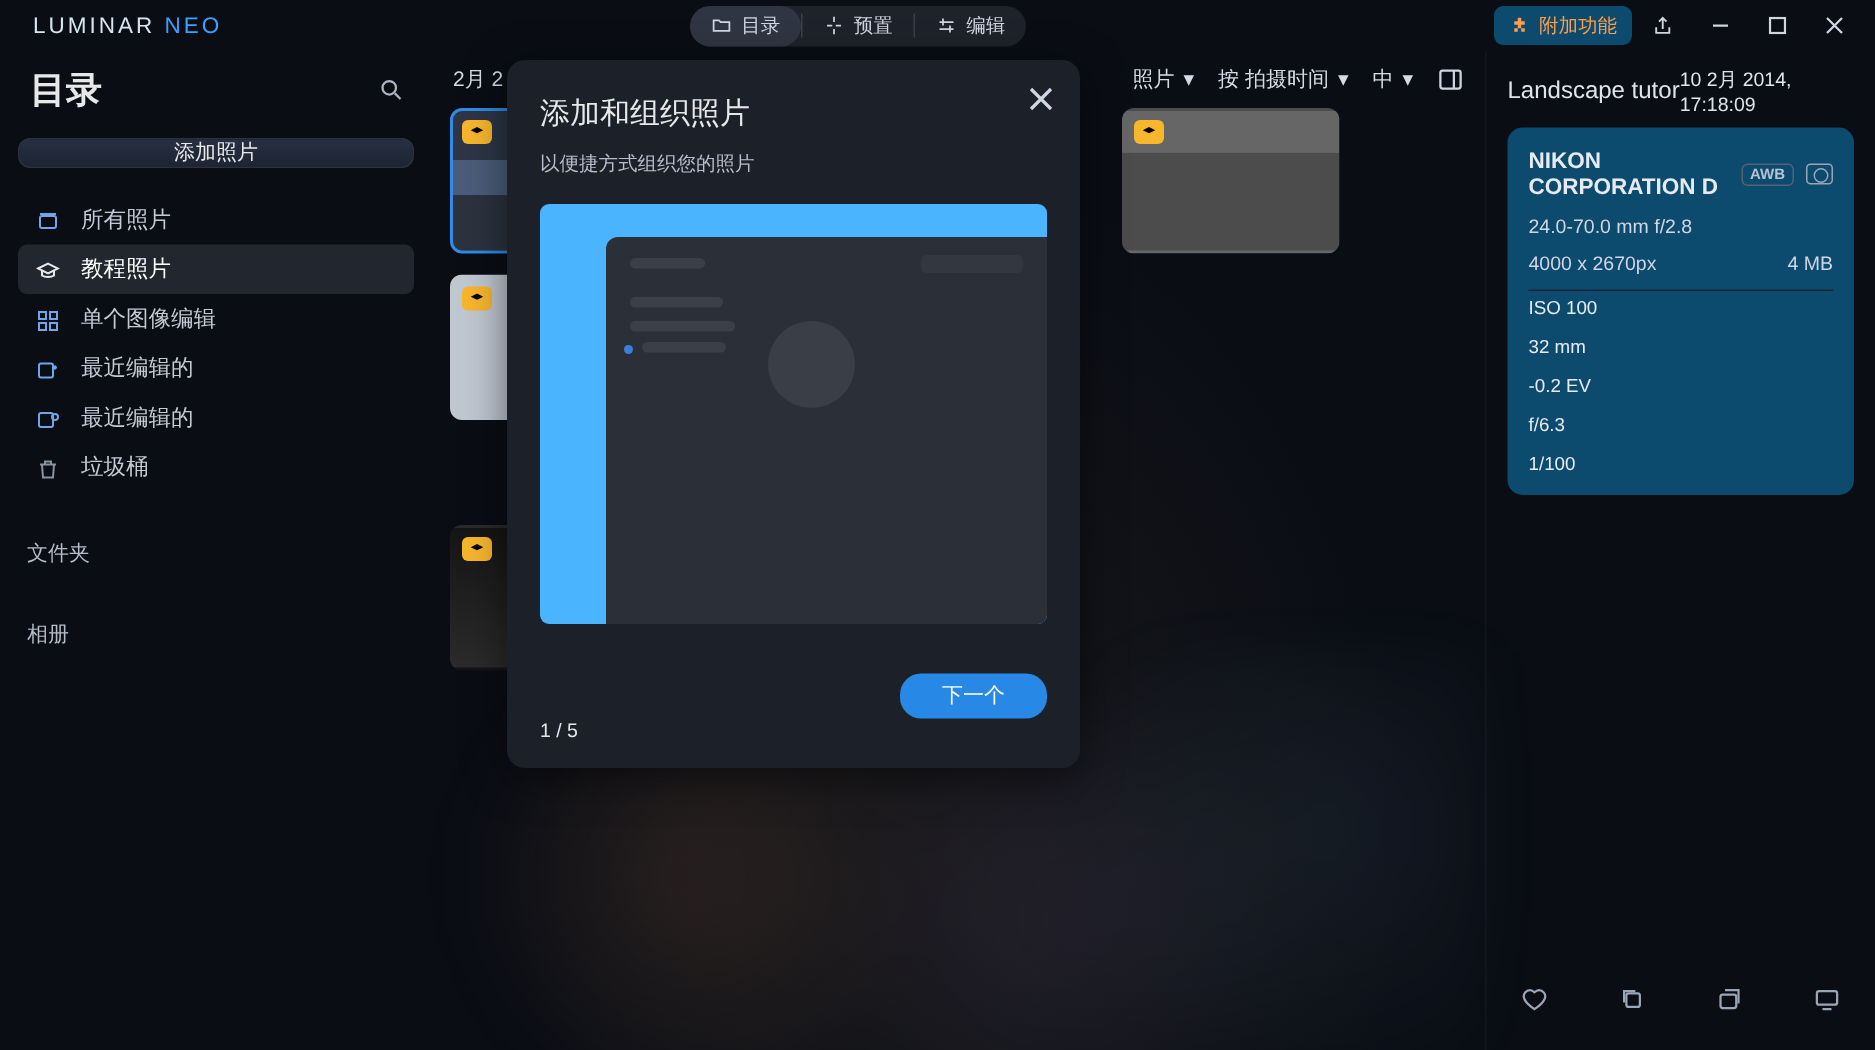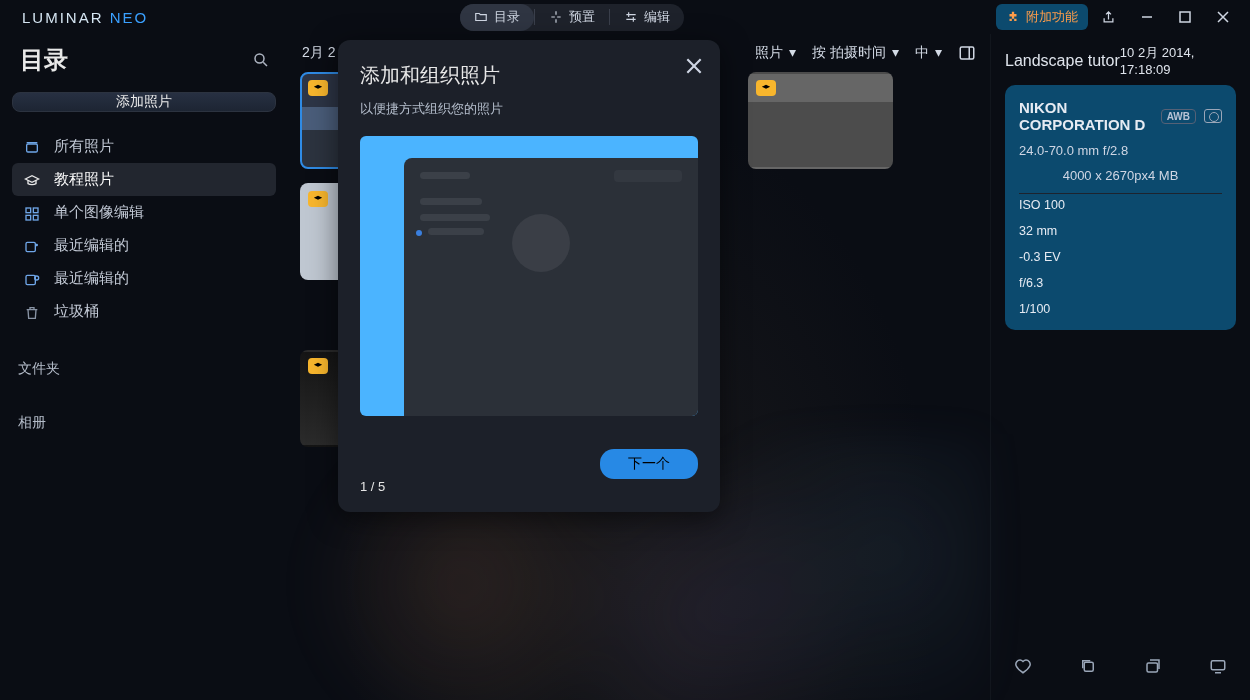--- a/index.html
+++ b/index.html
@@ -145,21 +145,21 @@
 }
 .cam-ic {
   width: 18px; height: 14px; border: 1.5px solid #9aa6b8; border-radius: 3px;
   position: relative;
 }
 .cam-ic::after {
   content:""; position:absolute; left:4px; top:2px; width:8px; height:8px;
   border:1.5px solid #9aa6b8; border-radius:50%;
 }
 .meta-line { font-size: 13px; color: #cfd6e4; }
-.meta-grid { display: flex; justify-content: center; font-size: 13px; color: #cfd6e4; }
+.meta-grid { display: flex; justify-content: space-between; font-size: 13px; color: #cfd6e4; }
 .exif-row {
   display: flex; gap: 12px; font-size: 12.5px; color: #e6ebf3;
   padding-top: 4px; border-top: 1px solid #1d232e; flex-wrap: wrap; flex-direction: column;
 }
 .info-foot {
   margin-top: auto; display: flex; justify-content: space-between;
   padding: 8px 6px 12px 6px; color: #9aa6b8;
 }
 .info-foot .fi { width: 24px; height: 24px; display: flex; align-items: center; justify-content: center; }
 
@@ -191,21 +191,21 @@
 .panel .s3 { position:absolute; left:16px; top:40px; width:62px; height:7px; }
 .panel .s4 { position:absolute; left:16px; top:56px; width:70px; height:7px; }
 .panel .dot { position:absolute; left:12px; top:72px; width:6px; height:6px; background:#3a7fde; border-radius:50%; }
 .panel .s5 { position:absolute; left:24px; top:70px; width:56px; height:7px; }
 .panel .circ { position:absolute; left:108px; top:56px; width:58px; height:58px; background:#3a3e46; border-radius:50%; }
 .onb-foot {
   display: flex; align-items: center; justify-content: space-between;
 }
 .onb-foot .step { font-size: 13px; color: #e5e5e5; margin-top: 45px; }
 .next-btn {
-  background: #2789e5; color: #000000; font-size: 14px;
+  background: #2789e5; color: #ffffff; font-size: 14px;
   padding: 6px 28px; border-radius: 14px;
 }
 
 
 .bgblur {
   position: absolute; left: 0; right: 0; top: 400px; height: 300px;
   background:
     radial-gradient(circle at 25% 50%, rgba(180,120,80,.15), transparent 30%),
     radial-gradient(circle at 60% 60%, rgba(120,100,160,.12), transparent 35%),
     radial-gradient(circle at 85% 40%, rgba(90,130,160,.12), transparent 30%);
@@ -429,21 +429,21 @@
         </div>
       </div>
       <div class="meta-line">24.0-70.0 mm f/2.8</div>
       <div class="meta-grid">
         <span>4000 x 2670px</span>
         <span>4 MB</span>
       </div>
       <div class="exif-row">
         <span>ISO 100</span>
         <span>32 mm</span>
-        <span>-0.3 EV</span>
+        <span>-0.2 EV</span>
         <span>f/6.3</span>
         <span>1/100</span>
       </div>
     </div>
 
     <div class="info-foot">
       <div class="fi">
         <svg width="18" height="18" viewBox="0 0 24 24" fill="none" stroke="#9aa6b8" stroke-width="2">
             <path d="M12 21s-7-4.5-9-9c-2-4.5 2-8 5-8 2 0 3 1 4 2 1-1 2-2 4-2 3 0 7 3.5 5 8-2 4.5-9 9-9 9z"></path>
           </svg>

